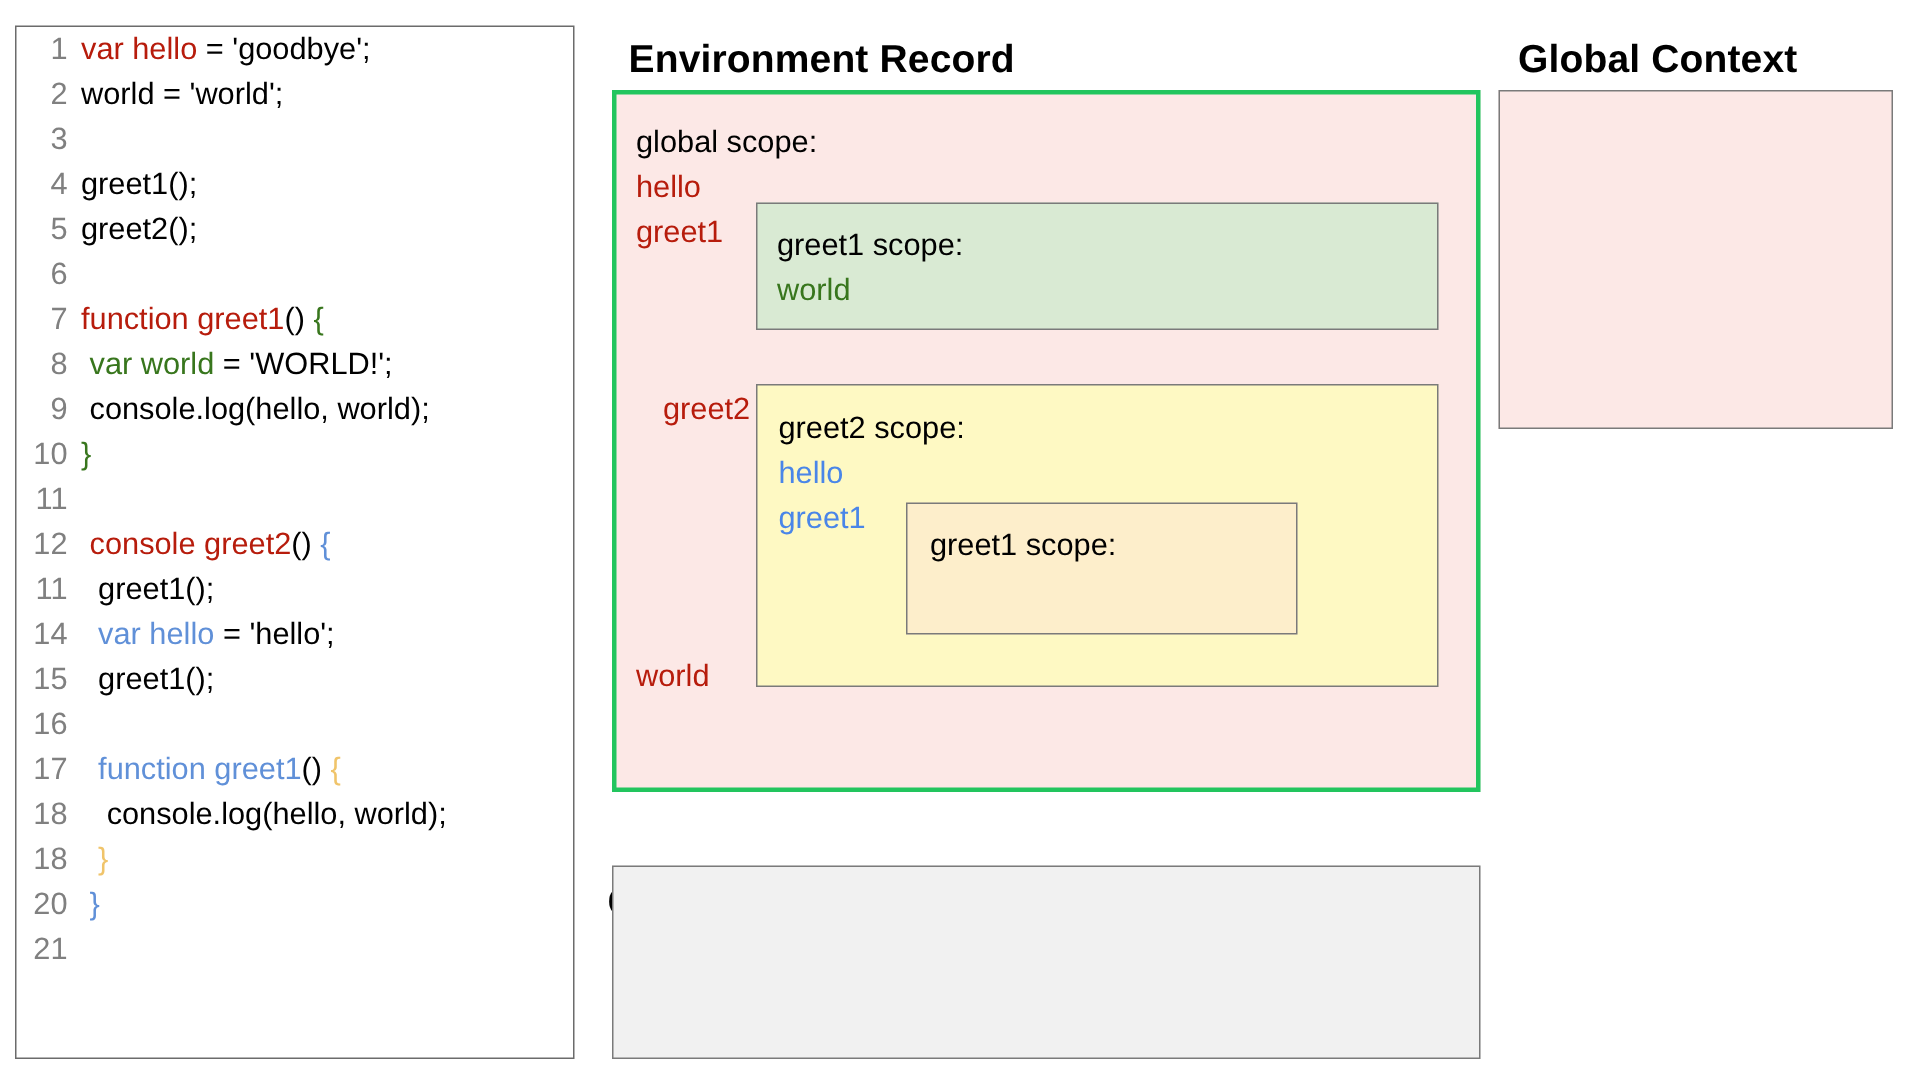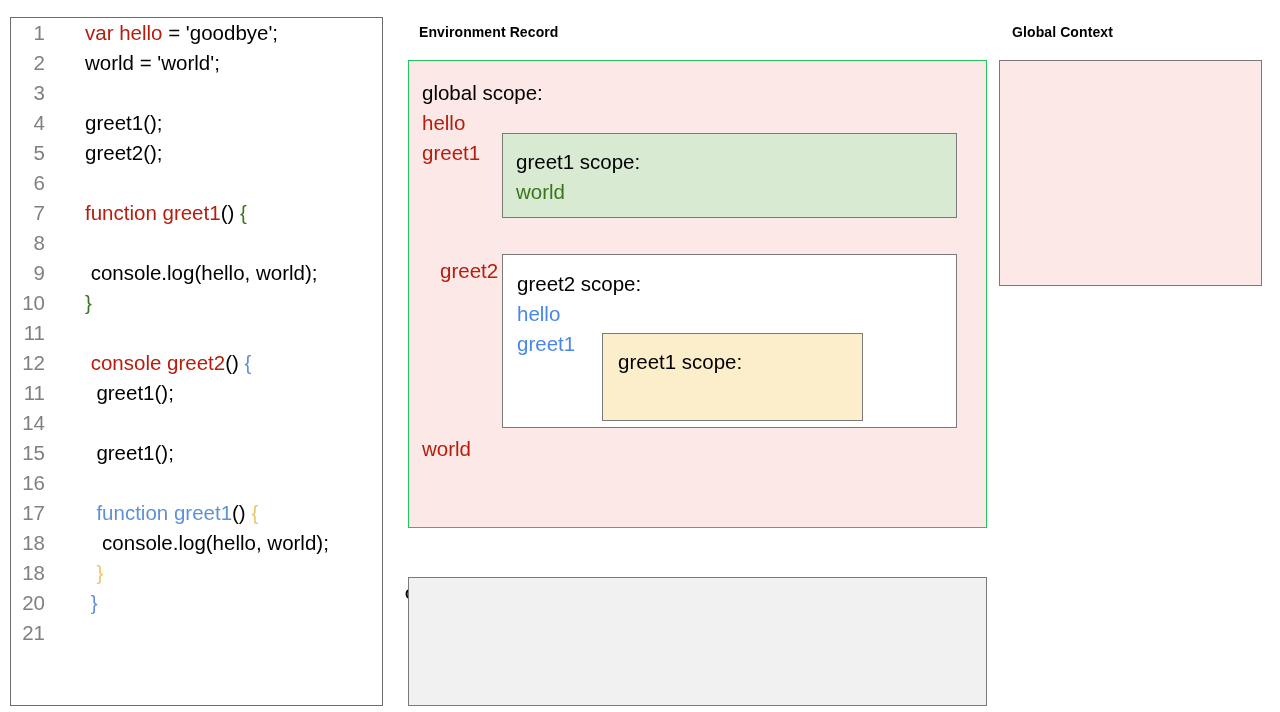--- a/index.html
+++ b/index.html
@@ -36,48 +36,48 @@
     white-space: pre;
   }
   .ln {
     width: 34px;
     min-width: 34px;
     text-align: right;
     color: #808080;
     padding-right: 9px;
     font-size: 20.5px;
   }
-  .code-text { color: #000000; margin-left: 31px; }
+  .code-text { color: #000000; }
   .tok-red    { color: #b71c0c; }
   .tok-green  { color: #38761d; }
   .tok-blue   { color: #6090d8; }
   .tok-orange { color: #f0c46a; }
   .tok-black  { color: #000000; }
 
   
   .section-title {
     position: absolute;
-    font-size: 14px;
+    font-size: 26px;
     font-weight: bold;
     color: #000000;
     letter-spacing: 0.1px;
   }
   #env-title    { left: 419px; top: 24px; }
   #global-title { left: 1012px; top: 24px; }
   #console-title{ left: 405px; top: 544px; margin-top: 42px; }
 
   
   #env-record {
     position: absolute;
     left: 408px;
     top: 60px;
     width: 579px;
     height: 468px;
     box-sizing: border-box;
-    border: 1px solid #22c55e;
+    border: 3px solid #22c55e;
     background: #fce8e6;
     text-decoration: underline;
   }
   .scope-label {
     position: absolute;
     font-size: 20.5px;
     line-height: 30px;
     white-space: pre;
   }
   .scope-head { color: #000000; }
@@ -104,24 +104,24 @@
   }
   #greet1-scope-head { left: 13px; top: 13px; }
   #greet1-var-world  { left: 13px; top: 43px; }
 
   
   #greet2-scope-box {
     position: absolute;
     left: 93px;
     top: 193px;
     width: 455px;
-    height: 174px;
-    box-sizing: border-box;
-    border: 1px solid #7a7a7a;
-    background: #ffffff;
+    height: 202px;
+    box-sizing: border-box;
+    border: 1px solid #7a7a7a;
+    background: #fef9c3;
   }
   #greet2-scope-head { left: 14px; top: 14px; }
   #greet2-var-hello  { left: 14px; top: 44px; }
   #greet2-var-greet1 { left: 14px; top: 74px; }
 
   
   #greet1-inner-box {
     position: absolute;
     left: 99px;
     top: 78px;
@@ -162,27 +162,27 @@
 <body>
 
 <div id="code-panel">
     <div class="code-line"><span class="ln">1</span><span class="code-text"><span class="tok-red">var hello</span><span class="tok-black"> = 'goodbye';</span></span></div>
     <div class="code-line"><span class="ln">2</span><span class="code-text"><span class="tok-black">world = 'world';</span></span></div>
     <div class="code-line"><span class="ln">3</span><span class="code-text"></span></div>
     <div class="code-line"><span class="ln">4</span><span class="code-text"><span class="tok-black">greet1();</span></span></div>
     <div class="code-line"><span class="ln">5</span><span class="code-text"><span class="tok-black">greet2();</span></span></div>
     <div class="code-line"><span class="ln">6</span><span class="code-text"></span></div>
     <div class="code-line"><span class="ln">7</span><span class="code-text"><span class="tok-red">function greet1</span><span class="tok-black">() </span><span class="tok-green">{</span></span></div>
-    <div class="code-line"><span class="ln">8</span></div>
+    <div class="code-line"><span class="ln">8</span><span class="code-text"><span class="tok-black"> </span><span class="tok-green">var world</span><span class="tok-black"> = 'WORLD!';</span></span></div>
     <div class="code-line"><span class="ln">9</span><span class="code-text"><span class="tok-black"> console.log(hello, world);</span></span></div>
     <div class="code-line"><span class="ln">10</span><span class="code-text"><span class="tok-green">}</span></span></div>
     <div class="code-line"><span class="ln">11</span><span class="code-text"></span></div>
     <div class="code-line"><span class="ln">12</span><span class="code-text"><span class="tok-black"> </span><span class="tok-red">console greet2</span><span class="tok-black">() </span><span class="tok-blue">{</span></span></div>
     <div class="code-line"><span class="ln">11</span><span class="code-text"><span class="tok-black">  greet1();</span></span></div>
-    <div class="code-line"><span class="ln">14</span></div>
+    <div class="code-line"><span class="ln">14</span><span class="code-text"><span class="tok-black">  </span><span class="tok-blue">var hello</span><span class="tok-black"> = 'hello';</span></span></div>
     <div class="code-line"><span class="ln">15</span><span class="code-text"><span class="tok-black">  greet1();</span></span></div>
     <div class="code-line"><span class="ln">16</span><span class="code-text"></span></div>
     <div class="code-line"><span class="ln">17</span><span class="code-text"><span class="tok-black">  </span><span class="tok-blue">function greet1</span><span class="tok-black">() </span><span class="tok-orange">{</span></span></div>
     <div class="code-line"><span class="ln">18</span><span class="code-text"><span class="tok-black">   console.log(hello, world);</span></span></div>
     <div class="code-line"><span class="ln">18</span><span class="code-text"><span class="tok-black">  </span><span class="tok-orange">}</span></span></div>
     <div class="code-line"><span class="ln">20</span><span class="code-text"><span class="tok-black"> </span><span class="tok-blue">}</span></span></div>
     <div class="code-line"><span class="ln">21</span><span class="code-text"></span></div>
   </div>
 
 <div class="section-title" id="env-title">Environment Record</div>

